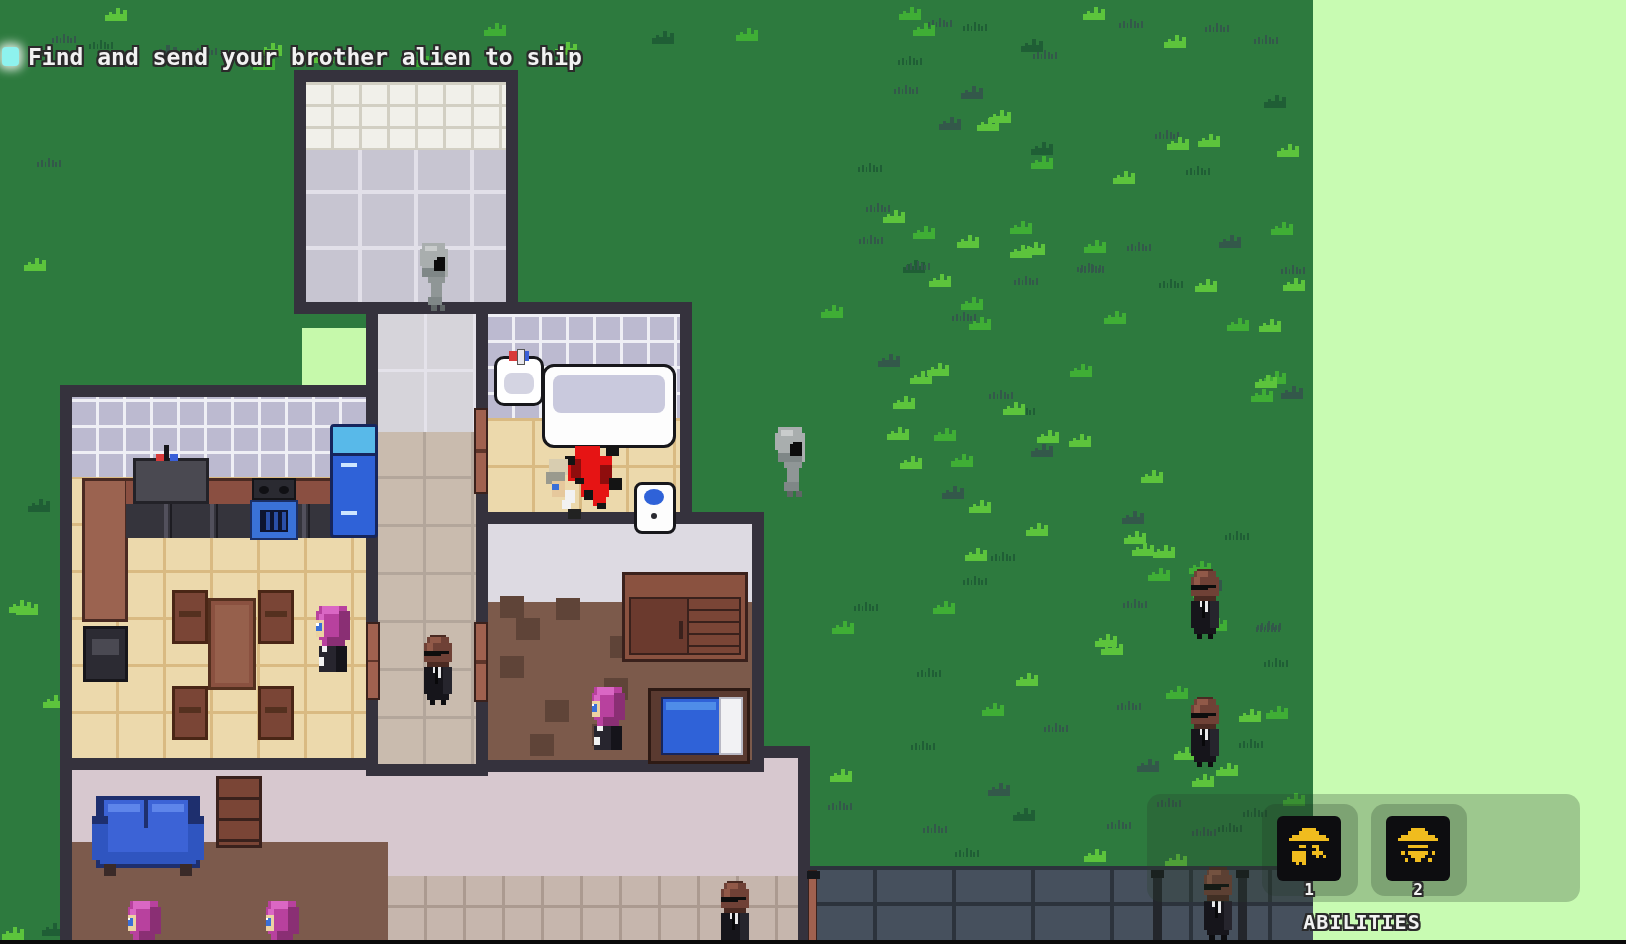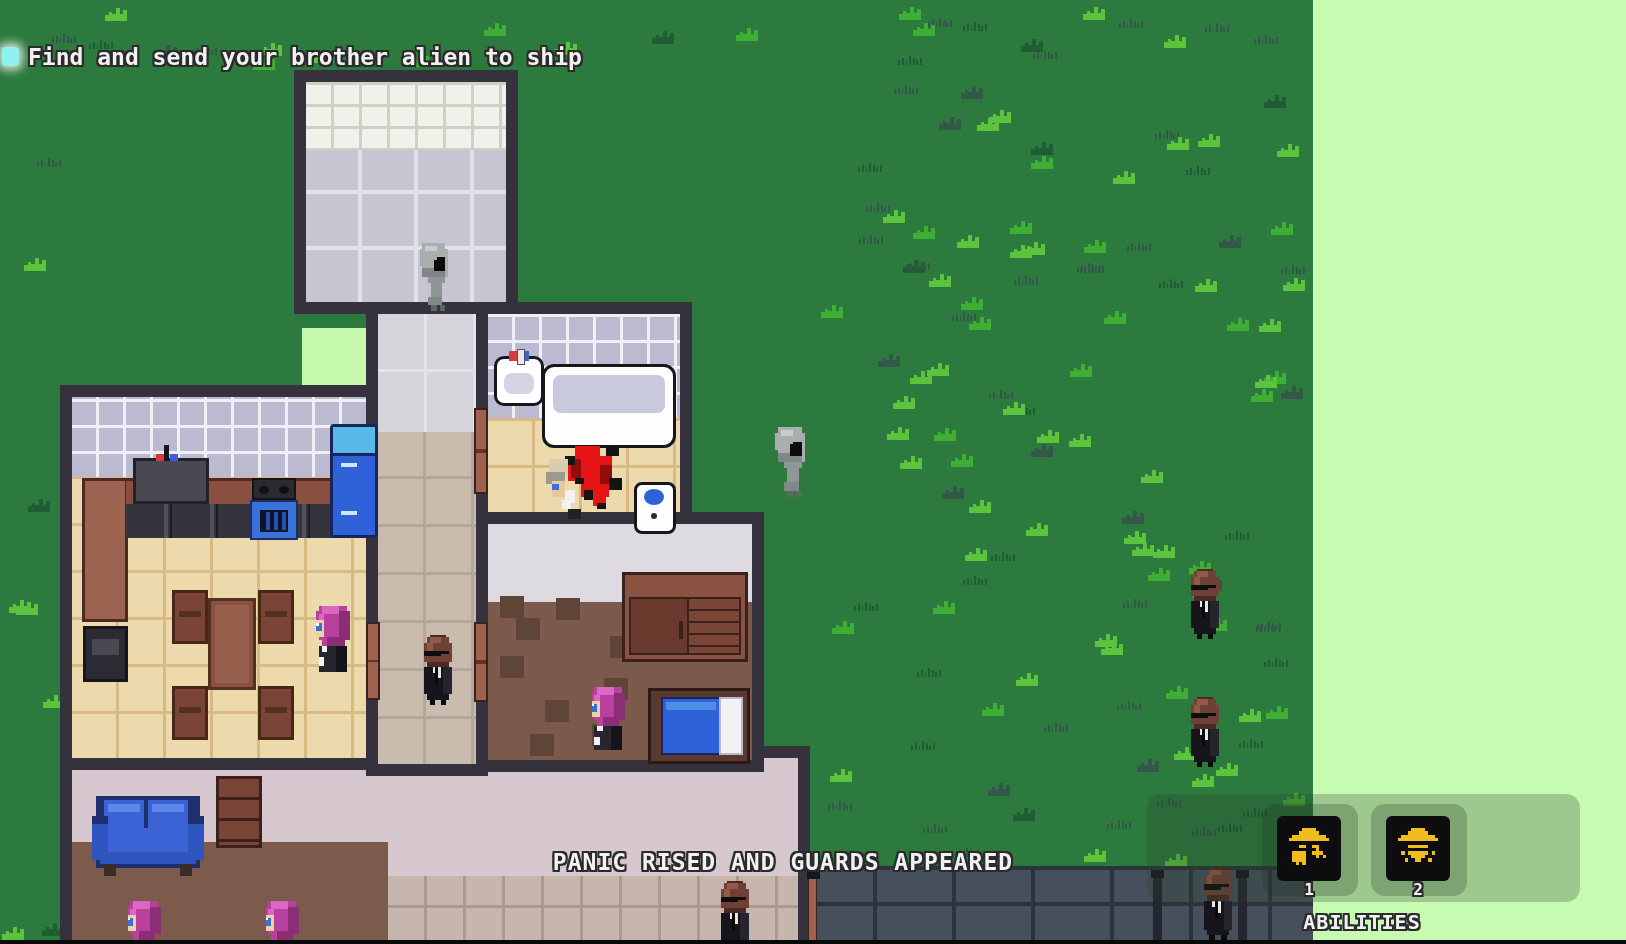--- a/index.html
+++ b/index.html
@@ -907,21 +907,20 @@
     </svg>
 
   <div class="abs overlay-strip" style="left:1313px;top:0;width:313px;height:944px"></div>
   <div class="abs screen-edge" style="left:0;top:940px;width:1626px;height:4px"></div>
 
   <div class="abs hud quest">
     <div class="quest-marker"></div>
     <div class="px-text quest-text">Find and send your brother alien to ship</div>
   </div>
 
-  <div class="abs hud px-text event-banner">PANIC RISED AND GUARDS APPEARED</div>
 
   <div class="abs hud ability-panel"></div>
   <div class="abs hud slot-halo"></div>
   <div class="abs hud slot-halo s2"></div>
   <div class="abs hud ability-slot">
     <svg width="54" height="54">
         <use href="#ufo1" width="54" height="54"></use>
       </svg>
   </div>
   <div class="abs hud ability-slot s2">

